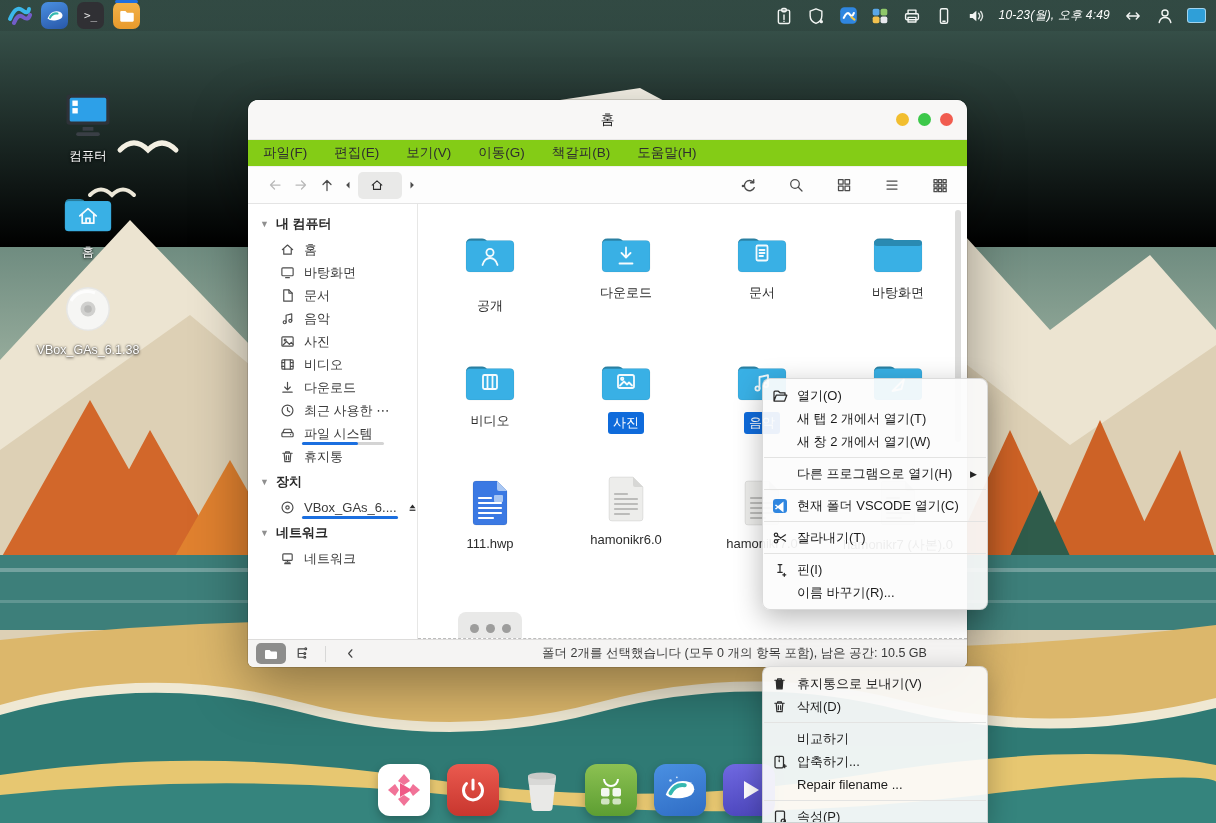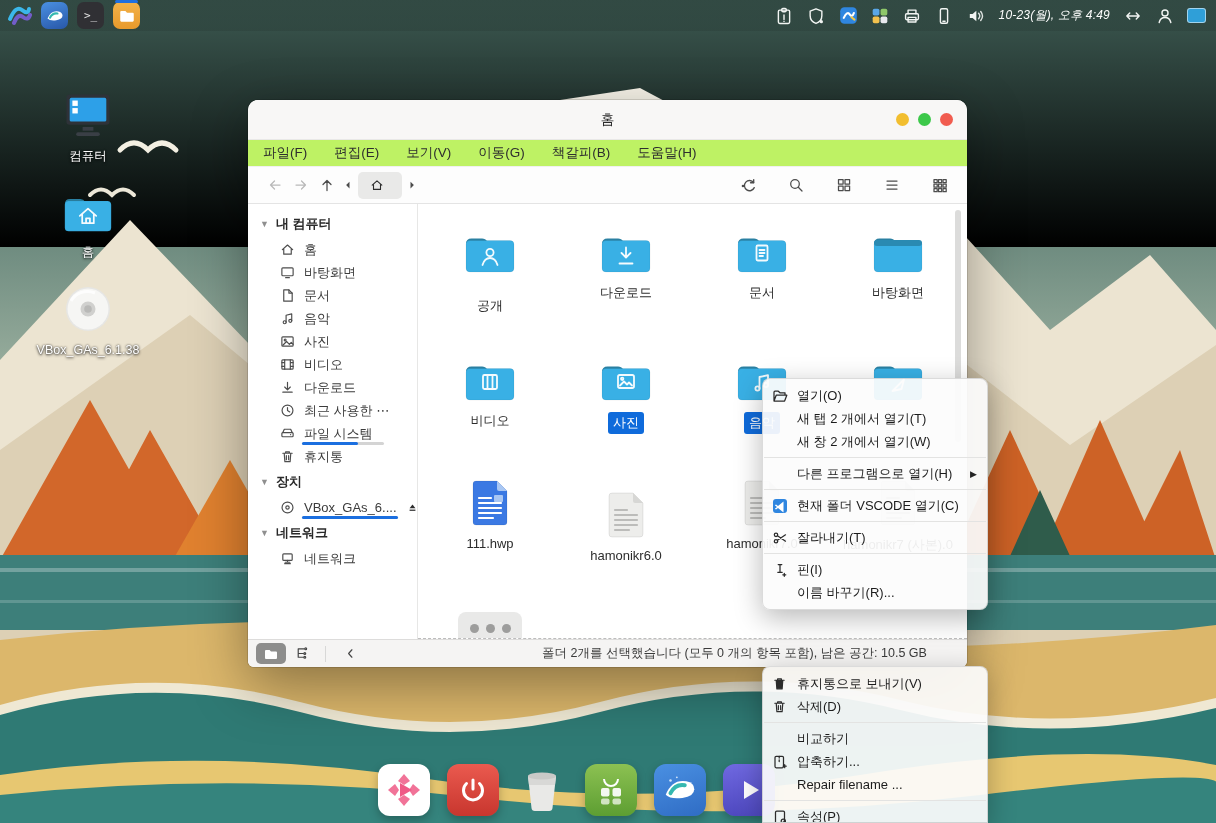--- a/index.html
+++ b/index.html
@@ -23,21 +23,21 @@
   .desk-icon { position:absolute; width:96px; display:flex; flex-direction:column; align-items:center; gap:4px; cursor:pointer; z-index:5;justify-content:space-between; }
   .desk-icon .lbl { color:#fff; font-size:12.5px; text-shadow:0 1px 3px rgba(0,0,0,.85),0 0 2px rgba(0,0,0,.6); text-align:center; }
 
   
   #window { position:absolute; left:248px; top:100px; width:719px; height:567px; background:#fff; border-radius:10px 10px 6px 6px;
     box-shadow:0 18px 55px rgba(0,0,0,.38), 0 0 0 1px rgba(0,0,0,.12); z-index:10; display:flex; flex-direction:column; }
   #titlebar { height:40px; background:#f8f7f6; border-radius:10px 10px 0 0; display:flex; align-items:center; position:relative; border-bottom:1px solid #e9e8e7; }
   #win-title { position:absolute; left:0; right:0; text-align:center; font-size:14px; color:#2a2a2a; }
   .traffic { position:absolute; right:14px; display:flex; gap:9px; }
   .tl { width:13px; height:13px; border-radius:50%; cursor:pointer; }
-  #menubar { height:27px; background:#bef264; display:flex; align-items:center; gap:27px; padding-left:15px; border-bottom:1px solid #f0f0f0; }
+  #menubar { height:27px; background:#84cc16; display:flex; align-items:center; gap:27px; padding-left:15px; border-bottom:1px solid #f0f0f0; }
   .menu-item { font-size:13.5px; color:#2e2e2e; cursor:pointer; }
   #toolbar { height:37px; background:#fdfdfd; display:flex; align-items:center; padding:0 14px; border-bottom:1px solid #e4e4e4; }
   .tb-btn { width:26px; height:26px; display:flex; align-items:center; justify-content:center; color:#4c4c4c; cursor:pointer; }
   .tb-btn.dim { color:#b9b9b9; }
   .tb-sm { width:16px; }
   #breadcrumb { display:flex; align-items:center; gap:6px; background:#e9e9e8; border-radius:5px; height:27px; padding:0 12px; margin:0 2px; font-size:13px; font-weight:bold; color:#2d2d2d; cursor:pointer; }
   .tb-right { margin-left:auto; display:flex; align-items:center; gap:22px; }
   #win-body { flex:1; display:flex; min-height:0; position:relative; }
   #sidebar { width:170px; border-right:1px solid #e7e7e6; padding-top:6px; overflow:hidden; }
   .sb-header { display:flex; align-items:center; gap:7px; padding:5px 0 5px 12px; font-size:13px; font-weight:bold; color:#2a2a2a; cursor:pointer; }
@@ -589,21 +589,21 @@
     <path d="M3 6q0-3 3-3h21l10 10v31q0 3-3 3H6q-3 0-3-3z" fill="#3b79e3" stroke="rgba(0,0,0,.08)"></path>
     <path d="M27 3l10 10h-8q-2 0-2-2z" fill="#a9c7f3"></path>
                 <rect x="24" y="17" width="9" height="7" rx="1" fill="#a9c7f3"></rect>
     <g stroke="#ffffff" stroke-width="2.2" stroke-linecap="round">
                   <path d="M9 20h12M9 25h22M9 30h22M9 35h22M9 40h14"></path>
                 </g>
               </svg>
             </span>
             <span class="flabel">111.hwp</span>
           </div>
-          <div class="file-item" style="left: 146px; top: 284px; justify-content: space-between;">
+          <div class="file-item" style="left: 146px; top: 268px; justify-content: space-between;">
             <span class="icon-wrap">
               <svg width="40" height="50" viewBox="0 0 40 50">
     <path d="M3 6q0-3 3-3h21l10 10v31q0 3-3 3H6q-3 0-3-3z" fill="#ededeb" stroke="rgba(0,0,0,.08)"></path>
     <path d="M27 3l10 10h-8q-2 0-2-2z" fill="#d7d7d5"></path>
     <g stroke="#bcbcba" stroke-width="2.2" stroke-linecap="round">
                   <path d="M9 20h12M9 25h22M9 30h22M9 35h22M9 40h14"></path>
                 </g>
               </svg>
             </span>
             <span class="flabel">hamonikr6.0</span>

